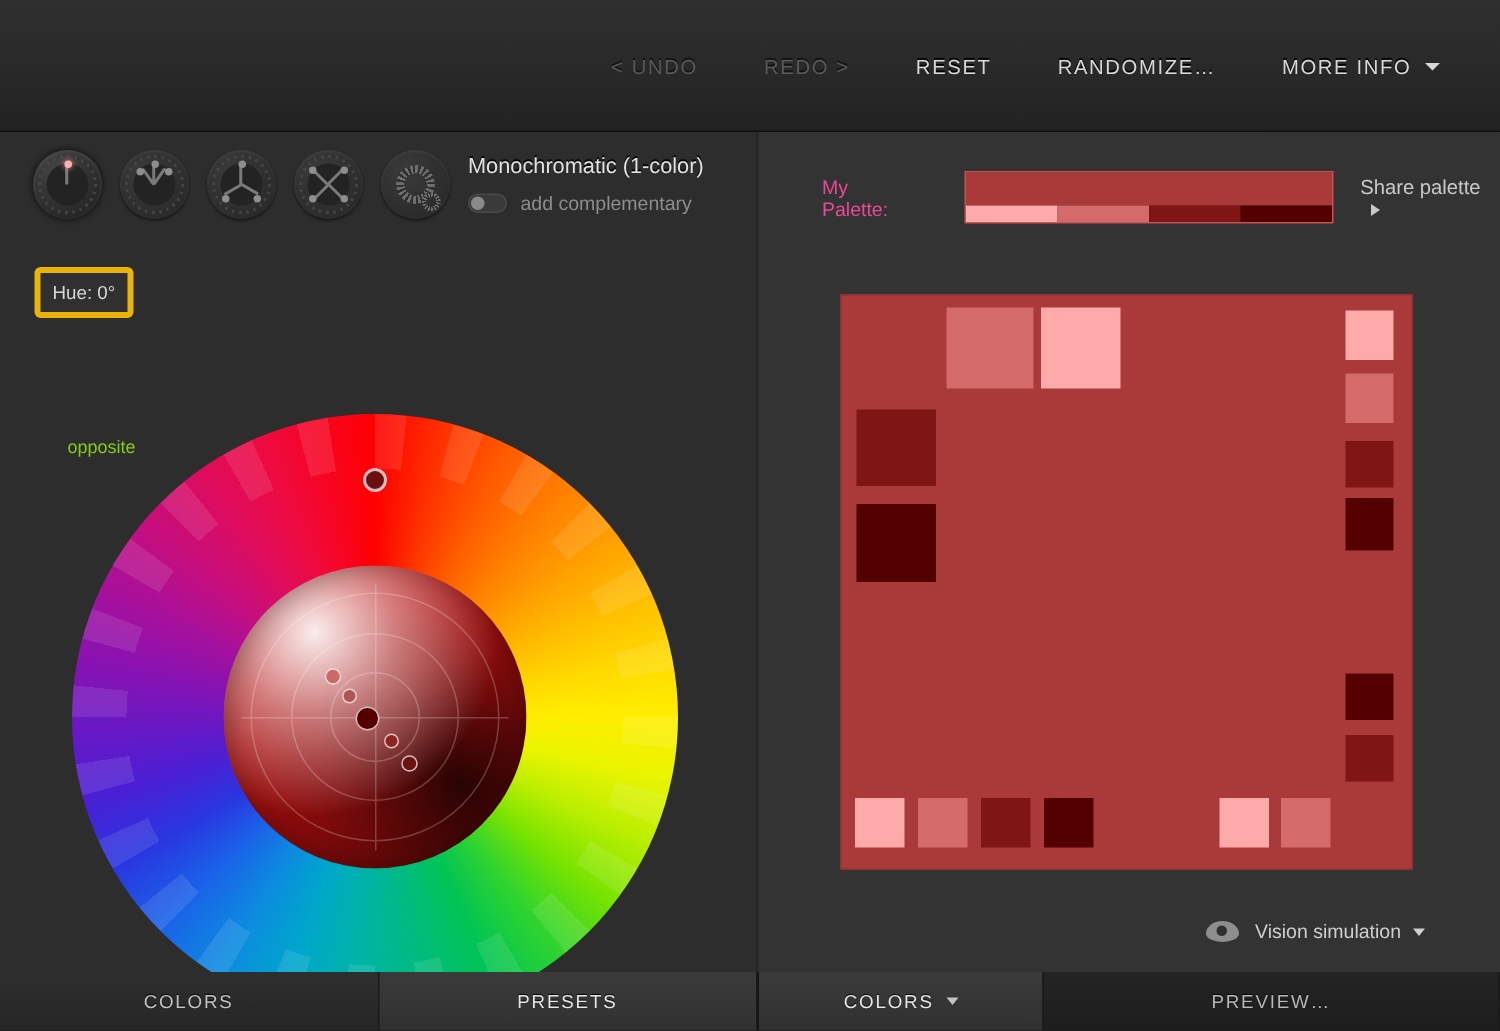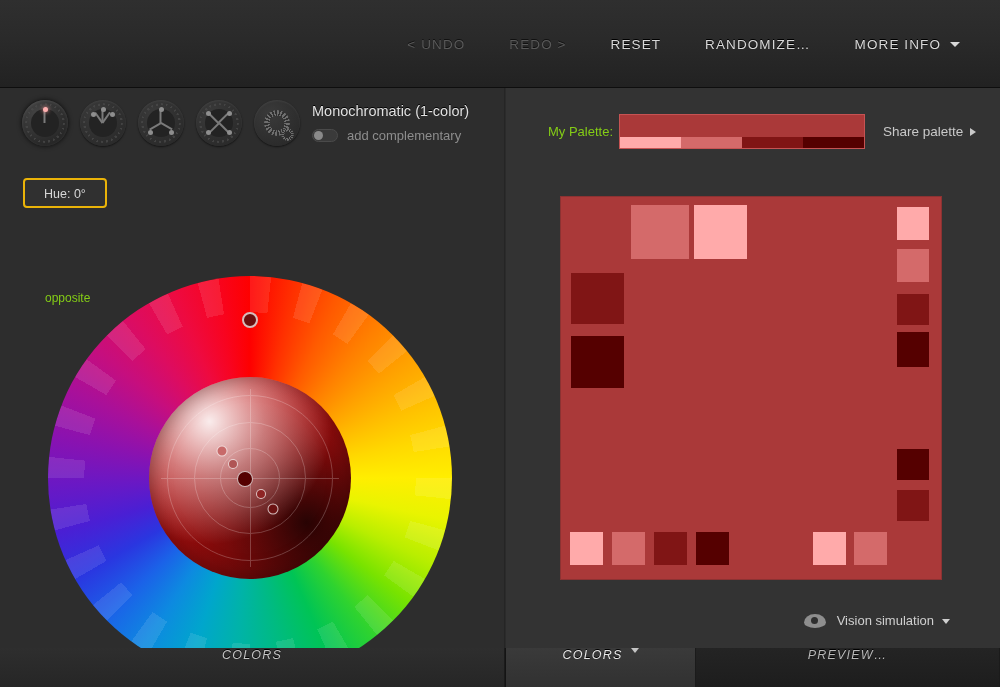--- a/index.html
+++ b/index.html
@@ -95,22 +95,22 @@
     border:1px solid #4a4a4a; position:relative; cursor:pointer;
   }
   .toggle .knob {
     position:absolute; left:1px; top:1px; width:9px; height:9px;
     border-radius:50%; background:#8a8a8a;
   }
   .compl-label { font-size:13px; color:#8d8d8d; }
 
   .hue-box {
     position:absolute; left:23px; top:90px;
-    border:2px solid #eab308; border-radius:4px;
-    background:#303030; padding:4px 19px; cursor:pointer;
+    border:4px solid #eab308; border-radius:4px;
+    background:#303030; padding:4px 8px; cursor:pointer;
   }
   .hue-box span { font-size:12.5px; color:#d7d7d7; }
   .opposite {
     position:absolute; left:45px; top:203px;
     font-size:12px; color:#84cc16;
   }
 
   
   .wheel-wrap { position:absolute; left:48px; top:188px; width:404px; height:404px; }
   .wheel-outer {
@@ -173,21 +173,21 @@
   .marker.big { width:16px; height:16px; border-width:2px; }
 
   .base-rgb-label { position:absolute; left:42px; top:584px; font-size:12.5px; color:#a9a9a9; }
 
   
   .right-panel {
     position:absolute; left:506px; top:88px; width:494px; height:560px;
     background:#333;
   }
   .palette-row { position:absolute; left:42px; top:26px; display:flex; align-items:center; }
-  .palette-label { font-size:13px; color:#84cc16; margin-right:6px; }
+  .palette-label { font-size:13px; color:#ec4899; margin-right:30px; }
   .palette-strip {
     width:246px; height:35px; position:relative;
     border:1px solid #c65353; display:flex; flex-direction:column;
     cursor:pointer;
   }
   .palette-main { height:22px; width:100%; }
   .palette-subs { flex:1; display:flex; }
   .palette-subs div { flex:1; }
   .share-palette { margin-left:18px; font-size:13.5px; color:#c9c9c9; cursor:pointer; }
   .share-palette .arr {
@@ -218,26 +218,25 @@
   .vision-label .caret {
     display:inline-block; margin-left:8px;
     border-left:4.5px solid transparent; border-right:4.5px solid transparent;
     border-top:5px solid #cfcfcf; vertical-align:middle;
   }
 
   
   .tabs-left { position:absolute; left:0; top:648px; width:505px; height:39px; display:flex; }
   .tabs-right { position:absolute; left:506px; top:648px; width:494px; height:39px; display:flex; }
   .tab {
-    flex:1; display:flex; justify-content:center;
+    flex:1; display:flex; align-items:center; justify-content:center;
     font-size:12.5px; letter-spacing:1.2px; color:#c4c4c4;
     background:linear-gradient(180deg,#2e2e2e,#262626);
     border-right:1px solid #1b1b1b; cursor:pointer;
     text-shadow:0 -1px 0 #000;
-    font-style:italic;
   }
   .tab.active { background:linear-gradient(180deg,#3a3a3a,#313131); color:#e7e7e7; }
   .tab.dark { background:linear-gradient(180deg,#242424,#1d1d1d); color:#b8b8b8; }
   .tab .caret {
     display:inline-block; margin-left:8px;
     border-left:4px solid transparent; border-right:4px solid transparent;
     border-top:5px solid #c4c4c4; vertical-align:middle;
   }
   .bottom-bg { position:absolute; left:0; top:648px; width:1000px; height:39px; background:#141414; }
 </style>
@@ -395,20 +394,23 @@
       </div>
     </div>
   </div>
 
   <div class="bottom-bg"></div>
 
   <div class="tabs-left">
     <div class="tab">
       <span>COLORS</span>
     </div>
+    <div class="tab active">
+      <span>PRESETS</span>
+    </div>
   </div>
 
   <div class="tabs-right">
     <div class="tab active" style="flex:0 0 190px;">
       <span>COLORS</span>
         <span class="caret"></span>
     </div>
     <div class="tab dark">
       <span>PREVIEW…</span>
     </div>

